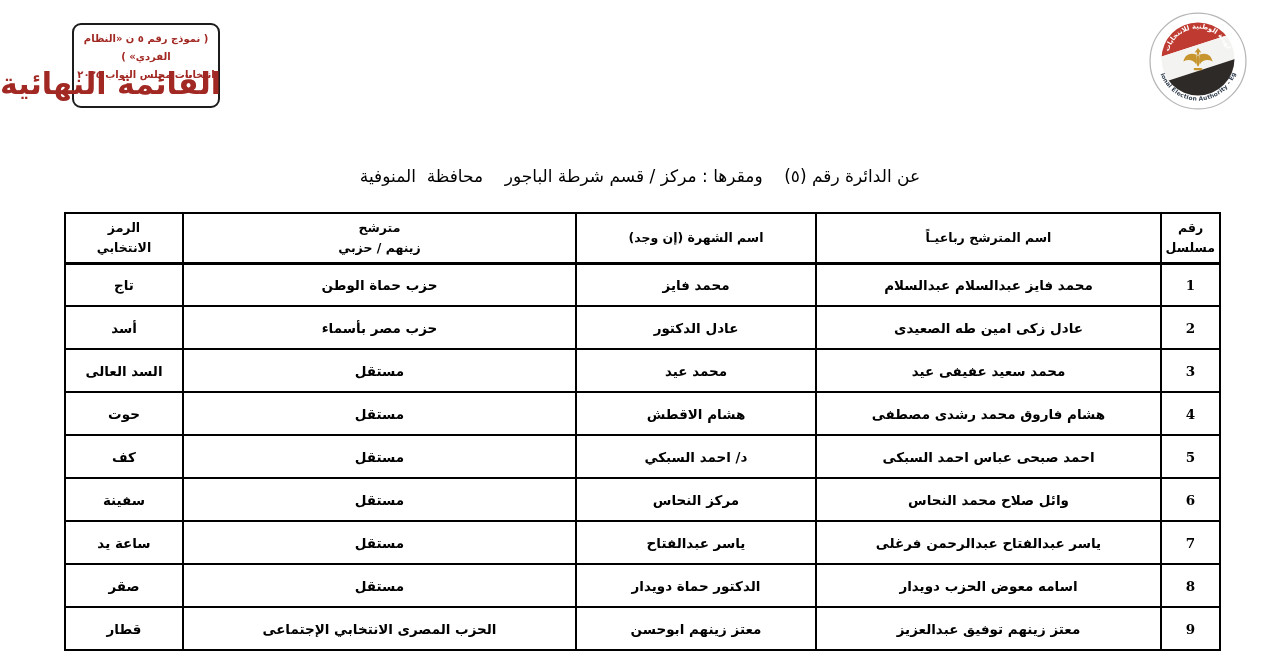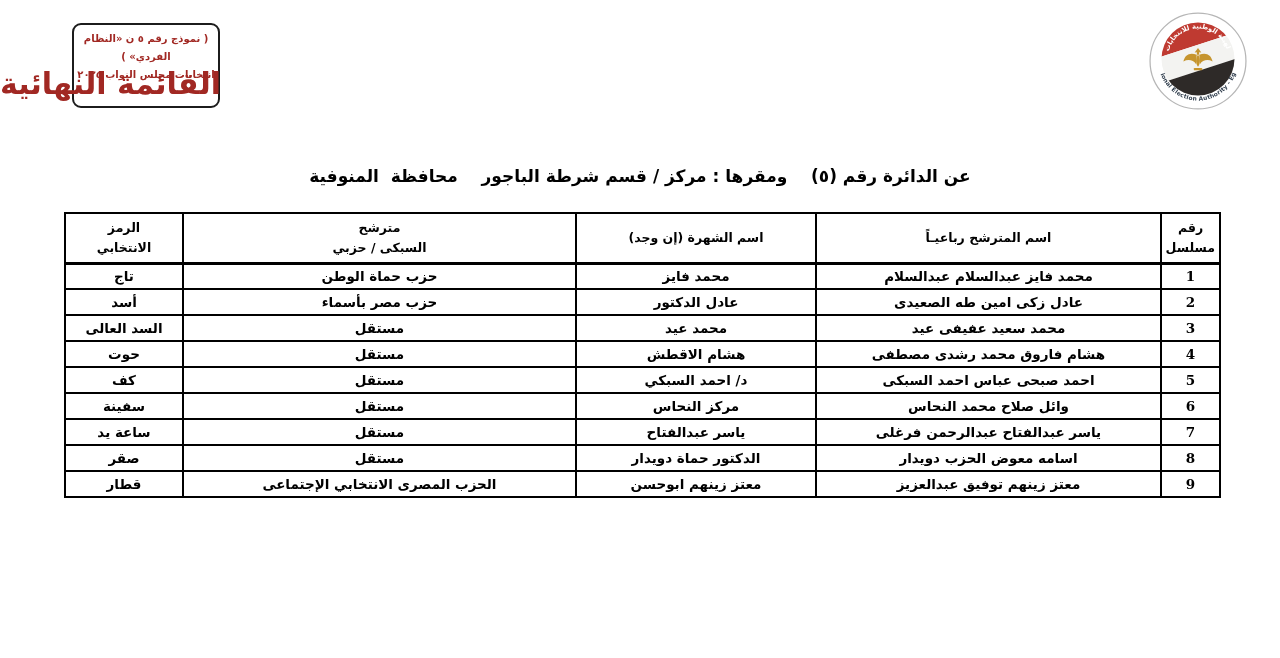--- a/index.html
+++ b/index.html
@@ -27,39 +27,39 @@
   .title {
     position:absolute; top:66px; left:0; width:100%;
     text-align:left; color:#a12823; font-size:30px; font-weight:bold;
   }
   .subtitle1 {
     position:absolute; top:124px; left:0; width:100%;
     text-align:center; color:#000; font-size:21px; font-weight:bold;
   }
   .subtitle2 {
     position:absolute; top:166px; left:0; width:100%;
-    text-align:center; color:#000; font-size:17px; font-weight:bold;
+    text-align:center; color:#000; font-size:17px; font-weight:normal;
     white-space:pre;
   }
 
   
   table.candidates {
     position:absolute; top:212px; left:64px; width:1155px;
     border-collapse:collapse; table-layout:fixed; direction:rtl;
     border:2px solid #000;
   }
   .candidates th, .candidates td {
     border:2px solid #000; text-align:center; vertical-align:middle;
     font-weight:bold; color:#000; padding:2px 4px; overflow:hidden;
   }
   .candidates thead th {
     height:50px; font-size:12.5px; line-height:1.55;
     border-bottom:3px solid #000;
   }
-  .candidates tbody td { height:26px; font-size:13.5px; }
+  .candidates tbody td { height:43px; font-size:13.5px; }
   td.c-serial { font-family:"DejaVu Serif", serif; font-size:15px; }
 </style>
 </head>
 <body>
 
 <div class="page">
 
   <div class="form-badge">
     <div>( نموذج رقم ٥ ن «النظام الفردي» )</div>
     <div>انتخابات مجلس النواب ٢٠٢٥</div>
@@ -112,21 +112,21 @@
     <thead>
       <tr>
         <th>
           <div>رقم</div>
           <div>مسلسل</div>
         </th>
         <th>اسم المترشح رباعيـاً</th>
         <th>اسم الشهرة (إن وجد)</th>
         <th>
           <div>مترشح</div>
-          <div>السبكى / حزبي</div>
+          <div>زينهم / حزبي</div>
         </th>
         <th>
           <div>الرمز</div>
           <div>الانتخابي</div>
         </th>
       </tr>
     </thead>
     <tbody>
     <tr>
       <td class="c-serial">1</td>

